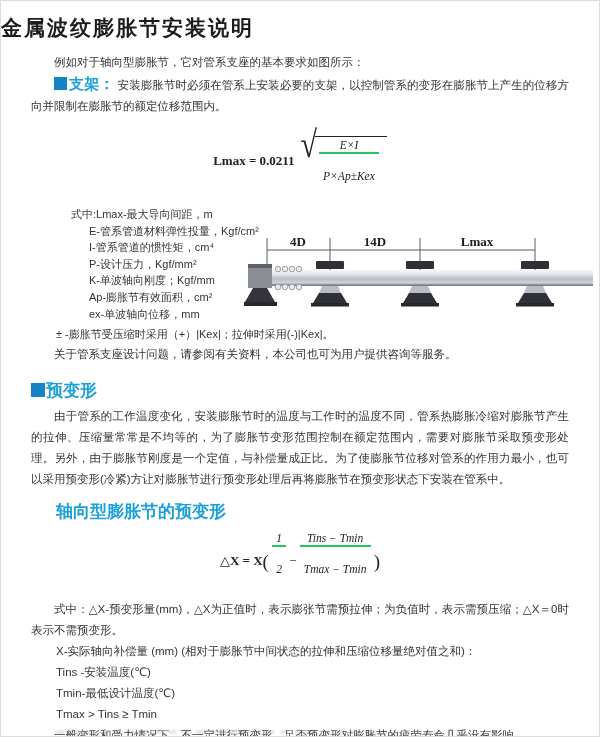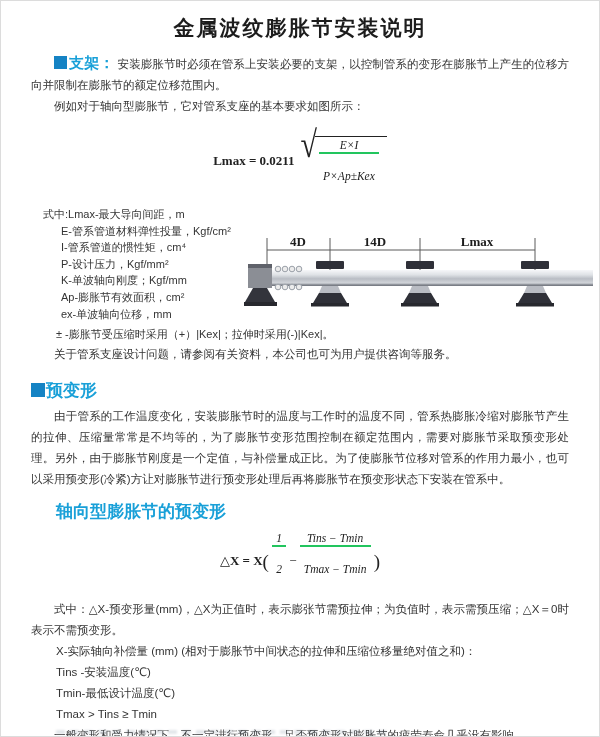--- a/index.html
+++ b/index.html
@@ -8,21 +8,20 @@
     width:598px;height:735px;
     border:1px solid #dcdcdc;
     background:#ffffff;
     font-family:"Liberation Sans","DejaVu Sans",sans-serif;
     color:#343434;
     overflow:hidden;
   }
   
   .doc-title{
     margin:13px 0 10px 0;
-    text-align:center;
     font-size:21px;
     font-weight:bold;
     color:#1c1c1c;
     letter-spacing:2px;
   }
   
   .body-text{font-size:11.5px;line-height:21px;margin:0;padding:0 30px;}
   .indent{text-indent:2em;}
   .justify{text-align:justify;}
   
@@ -48,43 +47,43 @@
   .formula .lhs{font-weight:bold;font-style:normal;}
   .frac{display:inline-flex;flex-direction:column;align-items:center;vertical-align:middle;font-size:11.5px;line-height:13px;font-style:italic;}
   .frac .num{padding:0 4px;}
   .frac .den{border-top:2px solid #22c55e;padding:16px 4px;text-align:right;}
   .sqrt{display:inline-flex;align-items:flex-start;vertical-align:middle;margin-left:6px;}
   .sqrt-sym{font-size:30px;line-height:30px;font-weight:400;transform:scaleY(1.25);transform-origin:top;}
   .sqrt-body{border-top:1.5px solid #222;padding:2px 8px 0 4px;margin-left:-2px;margin-top:10px;font-family:Liberation Serif, serif;}
   .big-paren{font-size:19px;vertical-align:middle;font-style:normal;}
   
   .def-area{position:relative;height:120px;margin-top:2px;}
-  .def-list{font-size:11px;line-height:16.6px;padding:0 30px;}
+  .def-list{font-size:11px;line-height:16.6px;padding:0 30px;margin-left:28px;}
   .def-first{padding-left:12px;}
   .def-item{padding-left:30px;}
   .def-wide{font-size:11px;line-height:17px;padding:0 30px 0 55px;margin:0;}
   .consult-line{font-size:11.5px;line-height:21px;padding:0 30px;text-indent:2em;margin:1px 0 0 0;}
   .diagram{position:absolute;top:26px;right:3px;}
   .dim-label{font-family:"Liberation Serif","DejaVu Serif",serif;font-weight:bold;font-size:13px;fill:#1d1d1d;}
   
   .note-plain{padding-left:55px;}
   
   .cutoff{position:absolute;left:55px;bottom:2px;height:4px;width:330px;opacity:.18;
     background:repeating-linear-gradient(90deg,#6a7c90 0 9px,#ffffff 9px 14px);filter:blur(1px);}
 </style>
 </head>
 <body>
 
 <div class="page">
 
   <h1 class="doc-title">金属波纹膨胀节安装说明</h1>
 
+  <p class="body-text indent">例如对于轴向型膨胀节，它对管系支座的基本要求如图所示：</p>
+
   <p class="body-text indent justify"><span class="inline-heading"><span class="sq"></span><span>支架：</span></span> <span>安装膨胀节时必须在管系上安装必要的支架，以控制管系的变形在膨胀节上产生的位移方向并限制在膨胀节的额定位移范围内。</span></p>
-
-  <p class="body-text indent">例如对于轴向型膨胀节，它对管系支座的基本要求如图所示：</p>
 
   <div class="formula">
     <span class="lhs">Lmax = 0.0211</span><span class="sqrt">
         <span class="sqrt-sym">√</span>
         <span class="sqrt-body"><span class="frac">
             <span class="num">E×I</span>
             <span class="den">P×Ap±Kex</span>
           </span></span>
       </span>
   </div>

